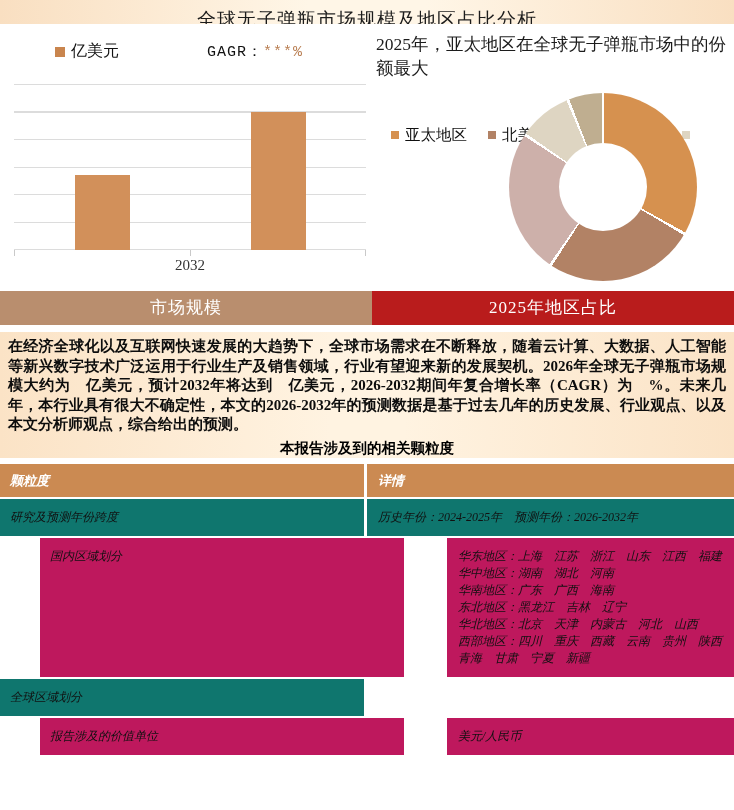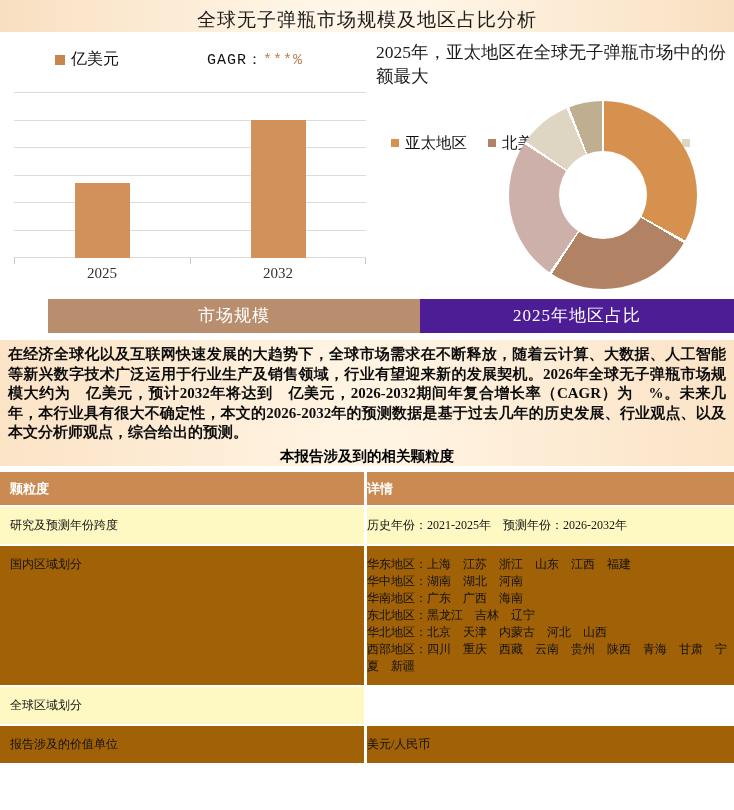--- a/index.html
+++ b/index.html
@@ -1,20 +1,20 @@
 <!DOCTYPE html>
 <html><head>
 <meta charset="utf-8">
 <style>
   * { margin:0; padding:0; box-sizing:border-box; }
   html,body { width:734px; height:810px; overflow:hidden; background:#fff;
               font-family:"Liberation Serif","DejaVu Serif",serif; color:#111; }
 
   
-  .title-bar { height:32px;
+  .title-bar { height:24px;
     background:linear-gradient(90deg,#f9dfc1 0%,#fff6e7 42%,#fff6e7 58%,#f9dfc1 100%);
     text-align:center; font-size:19px; line-height:40px; color:#1c1c1c; letter-spacing:1px; }
 
   
   .charts { display:flex; height:267px; background:#fff; position:relative; }
   .bar-panel { width:370px; position:relative; }
   .bar-legend { position:absolute; top:17px; left:55px; display:flex; align-items:center; font-size:16px; }
   .legend-swatch { width:10px; height:10px; margin-right:6px; }
   .cagr-wrap { position:absolute; top:18px; left:207px; font-size:15px; letter-spacing:1px;
                font-family:"Liberation Mono","DejaVu Sans Mono",monospace; }
@@ -48,29 +48,29 @@
   .white-gap { height:7px; background:#fff; }
 
   
   .summary { background:linear-gradient(90deg,#fbe3c6 0%,#fff3e1 45%,#fff3e1 55%,#fbe3c6 100%);
              padding:5px 8px 0 8px; }
   .summary p { font-size:15px; line-height:19.5px; text-align:justify; color:#0d0d0d;font-weight:bold; }
   .summary h3 { text-align:center; font-size:14.5px; font-weight:bold; color:#000; margin:4px 0 6px; }
 
   
   .grain-table { width:734px; }
-  .t-row { display:flex; margin-top:2px; }
+  .t-row { display:flex; margin-top:2px;font-style:italic; }
   .t-row:first-child { margin-top:0; }
   .cell { font-size:12px; line-height:17px; }
   .cell-l { width:364px; padding:10px 10px; }
   .col-gap { width:3px; background:#fff; flex:0 0 3px; }
-  .cell-r { flex:1; padding:10px 4px 10px 0; white-space:pre-wrap; }
+  .cell-r { flex:1; padding:10px 4px 10px 11px; white-space:pre-wrap; }
   .t-head .cell { background:#cb8a52; color:#fff; font-weight:bold; font-size:13px; padding-top:8px; padding-bottom:8px; }
-  .row-dark .cell { background:#fef9c3; }
-  .row-light .cell { background:#a16207; }
+  .row-dark .cell { background:#0f766e; }
+  .row-light .cell { background:#be185d;margin-left:40px; }
 </style>
 </head>
 <body>
 
 <header class="title-bar">
   <span>全球无子弹瓶市场规模及地区占比分析</span>
 </header>
 
 <section class="charts">
 
@@ -89,21 +89,20 @@
       <div class="bar-slot">
           <div class="bar" style="height: 83.3333%; background-color: rgb(210, 144, 90);"></div>
         </div>
     </div>
     <div class="xticks">
         <span></span>
         <span></span>
         <span></span>
       </div>
     <div class="xlabels">
-      <div>2025</div>
       <div>2032</div>
     </div>
   </div>
 
   <div class="pie-panel">
     <div class="pie-title">2025年，亚太地区在全球无子弹瓶市场中的份额最大</div>
     <div class="pie-content">
       <div class="pie-legend">
         <div class="item">
           <span class="bullet" style="background-color: rgb(214, 145, 79);"></span>
@@ -122,40 +121,40 @@
         </div>
       </div>
       <div class="donut" style="background: conic-gradient(rgb(255, 255, 255) 0deg, rgb(255, 255, 255) 0.9deg, rgb(214, 145, 79) 0.9deg, rgb(214, 145, 79) 118.98deg, rgb(255, 255, 255) 118.98deg, rgb(255, 255, 255) 119.88deg, rgb(255, 255, 255) 119.88deg, rgb(255, 255, 255) 120.78deg, rgb(178, 130, 101) 120.78deg, rgb(178, 130, 101) 212.94deg, rgb(255, 255, 255) 212.94deg, rgb(255, 255, 255) 213.84deg, rgb(255, 255, 255) 213.84deg, rgb(255, 255, 255) 214.74deg, rgb(205, 176, 170) 214.74deg, rgb(205, 176, 170) 302.94deg, rgb(255, 255, 255) 302.94deg, rgb(255, 255, 255) 303.84deg, rgb(255, 255, 255) 303.84deg, rgb(255, 255, 255) 304.74deg, rgb(222, 213, 194) 304.74deg, rgb(222, 213, 194) 337.14deg, rgb(255, 255, 255) 337.14deg, rgb(255, 255, 255) 338.04deg, rgb(255, 255, 255) 338.04deg, rgb(255, 255, 255) 338.94deg, rgb(191, 174, 144) 338.94deg, rgb(191, 174, 144) 359.1deg, rgb(255, 255, 255) 359.1deg, rgb(255, 255, 255) 360deg);">
         <div class="donut-hole"></div>
       </div>
     </div>
   </div>
 </section>
 
 <div class="tabs">
-  <div class="tab tab-1" style="background-color: rgb(185, 142, 110); margin-left: 48px;">市场规模</div>
-  <div class="tab tab-2" style="background-color: #4c1d95; text-align: center;">2025年地区占比</div>
+  <div class="tab tab-1" style="background-color: rgb(185, 142, 110);">市场规模</div>
+  <div class="tab tab-2" style="background-color: #b91c1c; text-align: center;">2025年地区占比</div>
 </div>
 <div class="white-gap"></div>
 
 <section class="summary">
   <p>在经济全球化以及互联网快速发展的大趋势下，全球市场需求在不断释放，随着云计算、大数据、人工智能等新兴数字技术广泛运用于行业生产及销售领域，行业有望迎来新的发展契机。2026年全球无子弹瓶市场规模大约为　亿美元，预计2032年将达到　亿美元，2026-2032期间年复合增长率（CAGR）为　%。未来几年，本行业具有很大不确定性，本文的2026-2032年的预测数据是基于过去几年的历史发展、行业观点、以及本文分析师观点，综合给出的预测。</p>
   <h3>本报告涉及到的相关颗粒度</h3>
 </section>
 
 <div class="grain-table">
   <div class="t-row t-head">
     <div class="cell cell-l">颗粒度</div>
     <div class="col-gap"></div>
     <div class="cell cell-r">详情</div>
   </div>
   <div class="t-row row-dark">
     <div class="cell cell-l">研究及预测年份跨度</div>
     <div class="col-gap"></div>
-    <div class="cell cell-r">历史年份：2021-2025年　预测年份：2026-2032年</div>
+    <div class="cell cell-r">历史年份：2024-2025年　预测年份：2026-2032年</div>
   </div>
   <div class="t-row row-light">
     <div class="cell cell-l">国内区域划分</div>
     <div class="col-gap"></div>
     <div class="cell cell-r">华东地区：上海　江苏　浙江　山东　江西　福建
 华中地区：湖南　湖北　河南
 华南地区：广东　广西　海南
 东北地区：黑龙江　吉林　辽宁
 华北地区：北京　天津　内蒙古　河北　山西
 西部地区：四川　重庆　西藏　云南　贵州　陕西　青海　甘肃　宁夏　新疆</div>

